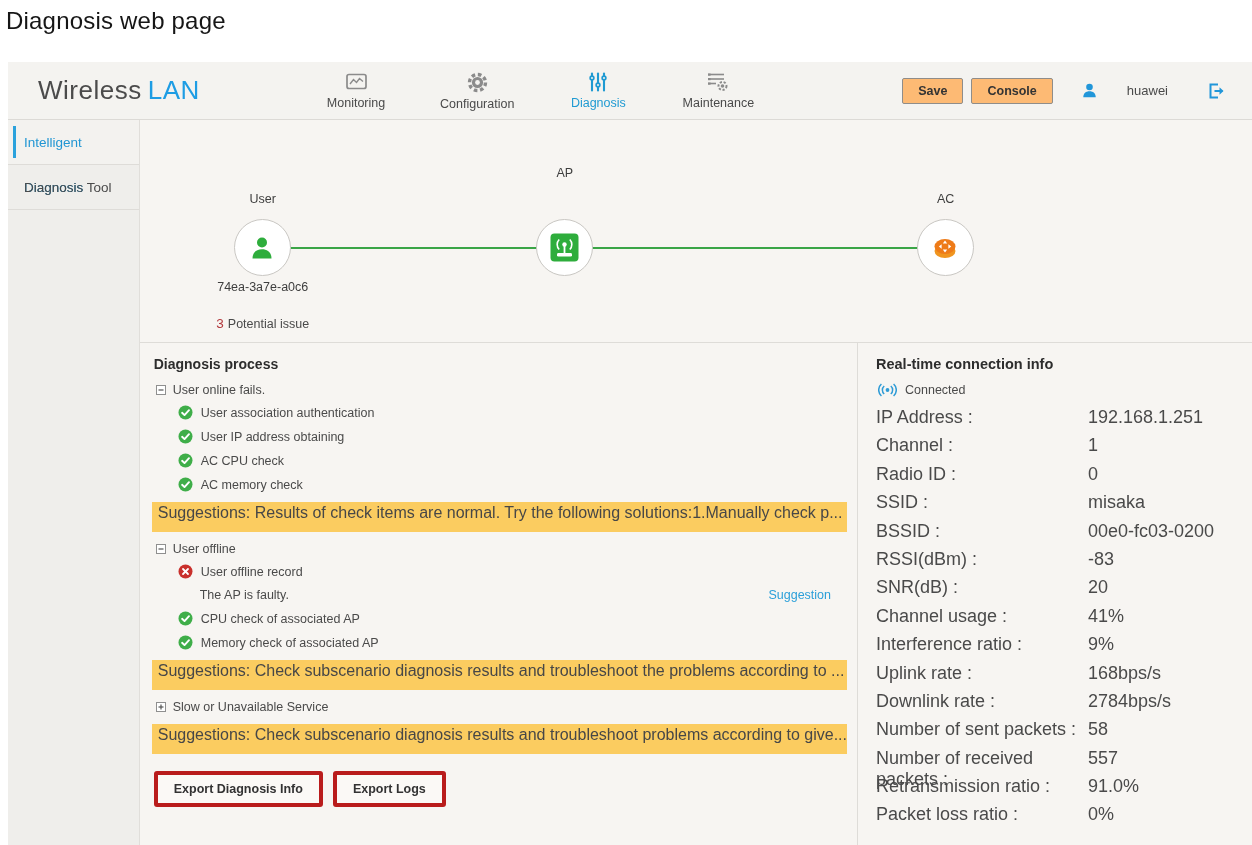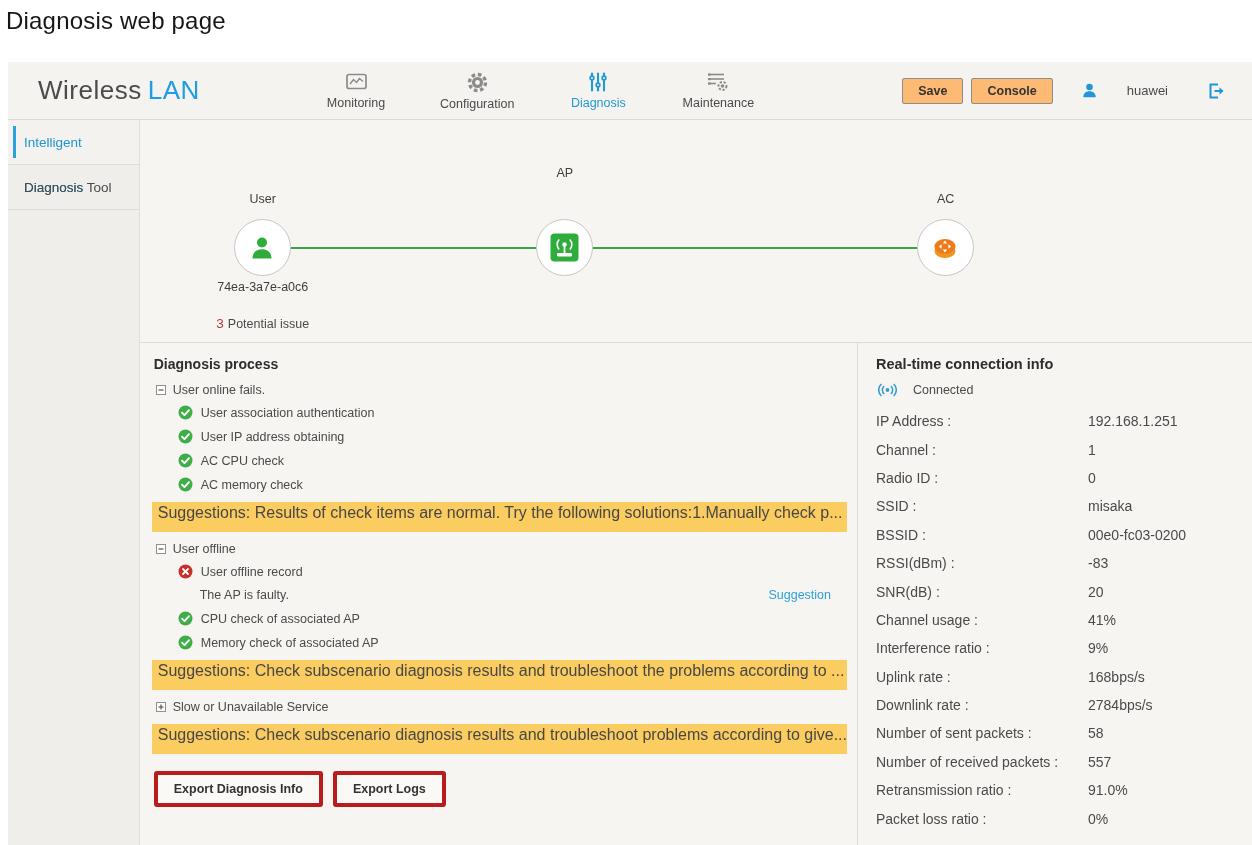--- a/index.html
+++ b/index.html
@@ -72,23 +72,23 @@
   .detail-link { color: #2b9fd9; cursor: pointer; }
   .sug-bar { background: #fbcc60; color: #474747; font-size: 16px; height: 30px;
              line-height: 22px; padding-left: 6px; margin: 10px 10px 10px -2px;
              white-space: nowrap; overflow: hidden; }
   .export-row { margin-top: 17px; display: flex; gap: 10px; }
   .export-btn { background: #fbf9f6; border: 4px solid #b91c1c; border-radius: 3px;
                 padding: 7px 16px; font-size: 12.5px; font-weight: bold; color: #333;
                 cursor: pointer; font-family: inherit; }
 
   .conn-title { font-size: 14.5px; font-weight: bold; color: #2d2d2d; margin-bottom: 9px; }
-  .conn-status { display: flex; align-items: center; gap: 16px; margin: 0 0 8px 2px;
+  .conn-status { display: flex; align-items: center; gap: 8px; margin: 0 0 8px 2px;
                  font-size: 12.5px; color: #4a4a4a; }
-  .conn-row { display: flex; align-items: center; height: 28.4px; font-size: 14px;
+  .conn-row { display: flex; align-items: flex-start; height: 28.4px; font-size: 18px;
               color: #4a4a4a; }
   .conn-label { width: 212px; flex-shrink: 0; }
   .conn-value { flex: 1; }
 
   svg { display: block; }
 </style>
 </head>
 <body>
 
 <div class="title-zone">

